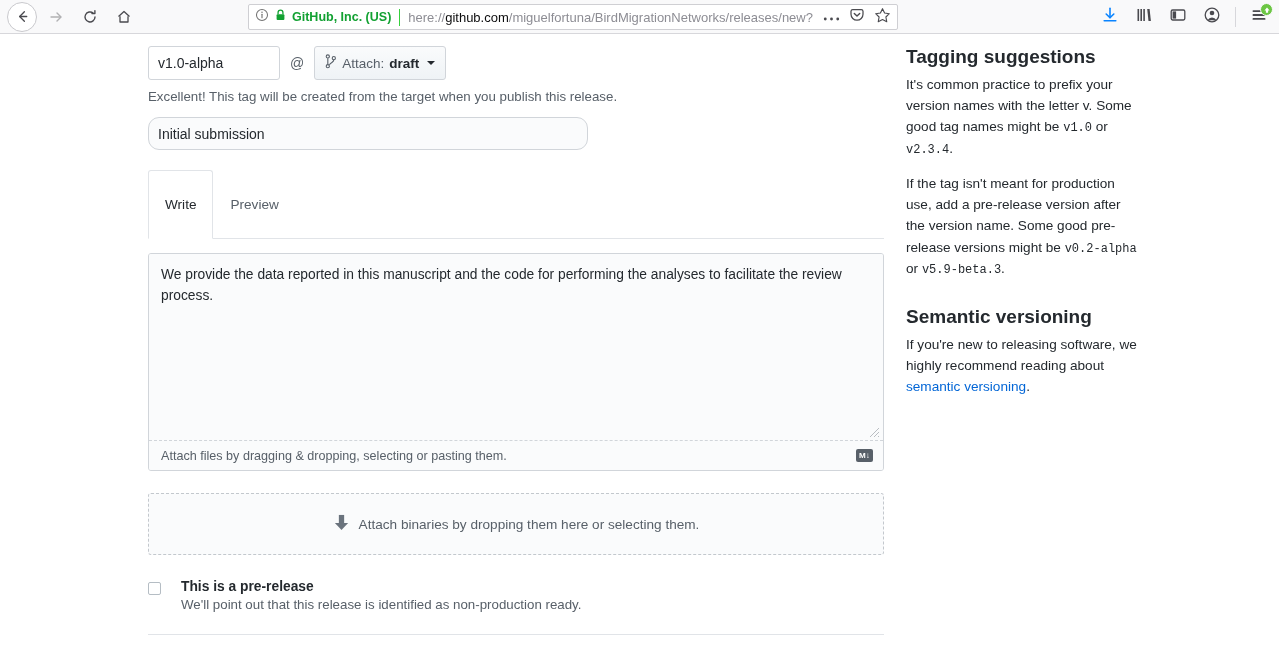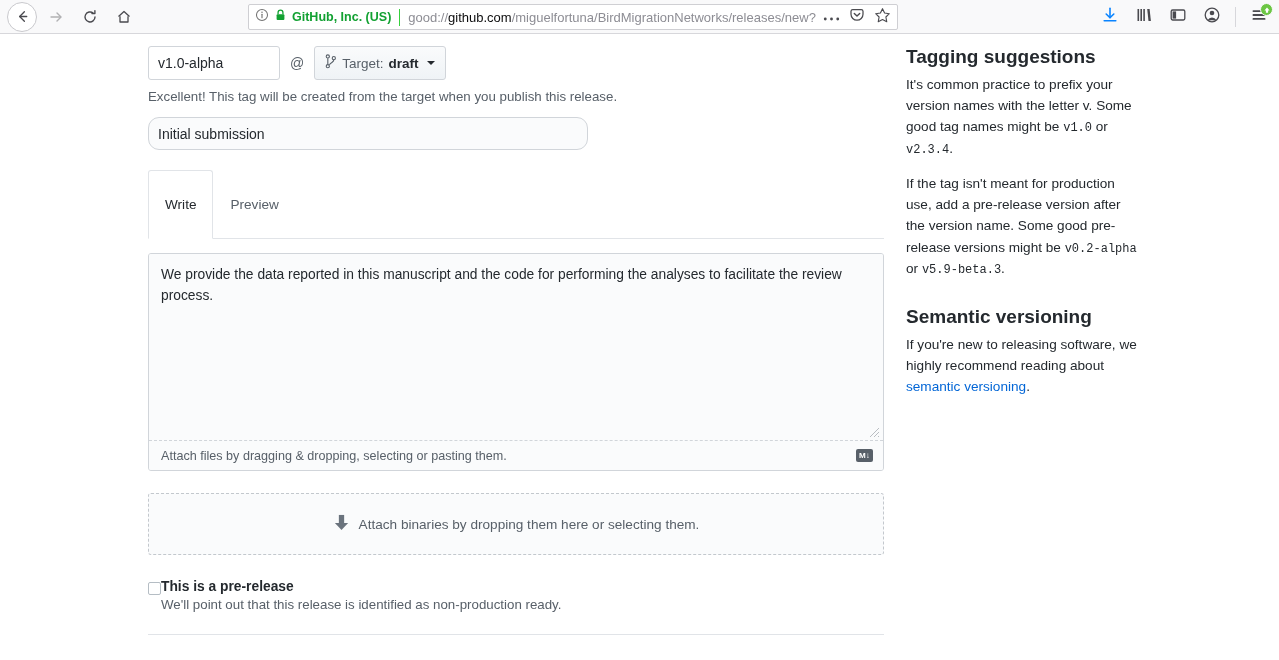--- a/index.html
+++ b/index.html
@@ -194,21 +194,21 @@
     width: 736px; height: 62px;
     border: 1px dashed #c3c8cd;
     border-radius: 3px;
     background: #fafbfc;
     display: flex; align-items: center; justify-content: center;
     gap: 9px;
     font-size: 13.6px; color: #586069;
   }
 
   
-  #prerelease-row { margin-top: 24px; display: flex; align-items: flex-start; gap: 0; }
+  #prerelease-row { margin-top: 24px; display: flex; align-items: flex-start; gap: 20px; }
   #prerelease-check {
     width: 13px; height: 13px; margin: 3px 0 0 0;
     border: 1px solid #b5bdc4; border-radius: 2px;
     background: #fff;
     -webkit-appearance: none; appearance: none;
     cursor: pointer;
   }
   .pre-title { font-size: 13.8px; font-weight: bold; color: #24292e; }
   .pre-desc { font-size: 13.3px; color: #586069; margin-top: 3px; }
 
@@ -318,21 +318,21 @@
       </span>
       <span>
         <svg width="13" height="14" viewBox="0 0 16 16">
             <path d="M5 7 L5 5 A3 3 0 0 1 11 5 L11 7" fill="none" stroke="#12a132" stroke-width="1.6"></path>
             <rect x="3.2" y="7" width="9.6" height="7" rx="1.2" fill="#12a132"></rect>
           </svg>
       </span>
       <span class="ev-text">GitHub, Inc. (US)</span>
     </div>
     <div class="ident-sep"></div>
-    <div class="url-text"><span>good://</span><b>github.com</b><span>/miguelfortuna/BirdMigrationNetworks/releases/new?</span></div>
+    <div class="url-text"><span>here://</span><b>github.com</b><span>/miguelfortuna/BirdMigrationNetworks/releases/new?</span></div>
     <div class="urlbar-icons">
       <span>
         <svg width="17" height="6" viewBox="0 0 18 6">
             <circle cx="2.4" cy="3" r="1.5" fill="#4a4a4f"></circle>
             <circle cx="9" cy="3" r="1.5" fill="#4a4a4f"></circle>
             <circle cx="15.6" cy="3" r="1.5" fill="#4a4a4f"></circle>
           </svg>
       </span>
       <span>
         <svg width="16" height="16" viewBox="0 0 16 16">
@@ -413,21 +413,21 @@
       <button id="target-btn">
         <span>
           <svg width="12" height="15" viewBox="0 0 12 16">
               <circle cx="2.6" cy="2.6" r="1.7" fill="none" stroke="#586069" stroke-width="1.2"></circle>
               <circle cx="2.6" cy="13" r="1.7" fill="none" stroke="#586069" stroke-width="1.2"></circle>
               <circle cx="9" cy="4.4" r="1.7" fill="none" stroke="#586069" stroke-width="1.2"></circle>
               <line x1="2.6" y1="4.4" x2="2.6" y2="11.2" stroke="#586069" stroke-width="1.2"></line>
               <path d="M9 6.2 C9 9 6 8.6 4.3 11.4" fill="none" stroke="#586069" stroke-width="1.2"></path>
             </svg>
         </span>
-        <span class="t-label">Target:</span>
+        <span class="t-label">Attach:</span>
         <span class="t-value">draft</span>
         <span class="caret"></span>
       </button>
     </div>
 
     <div class="helper-note">Excellent! This tag will be created from the target when you publish this release.</div>
 
     <input id="release-title" type="text" value="Initial submission" style="">
 
     <div id="tabs">

